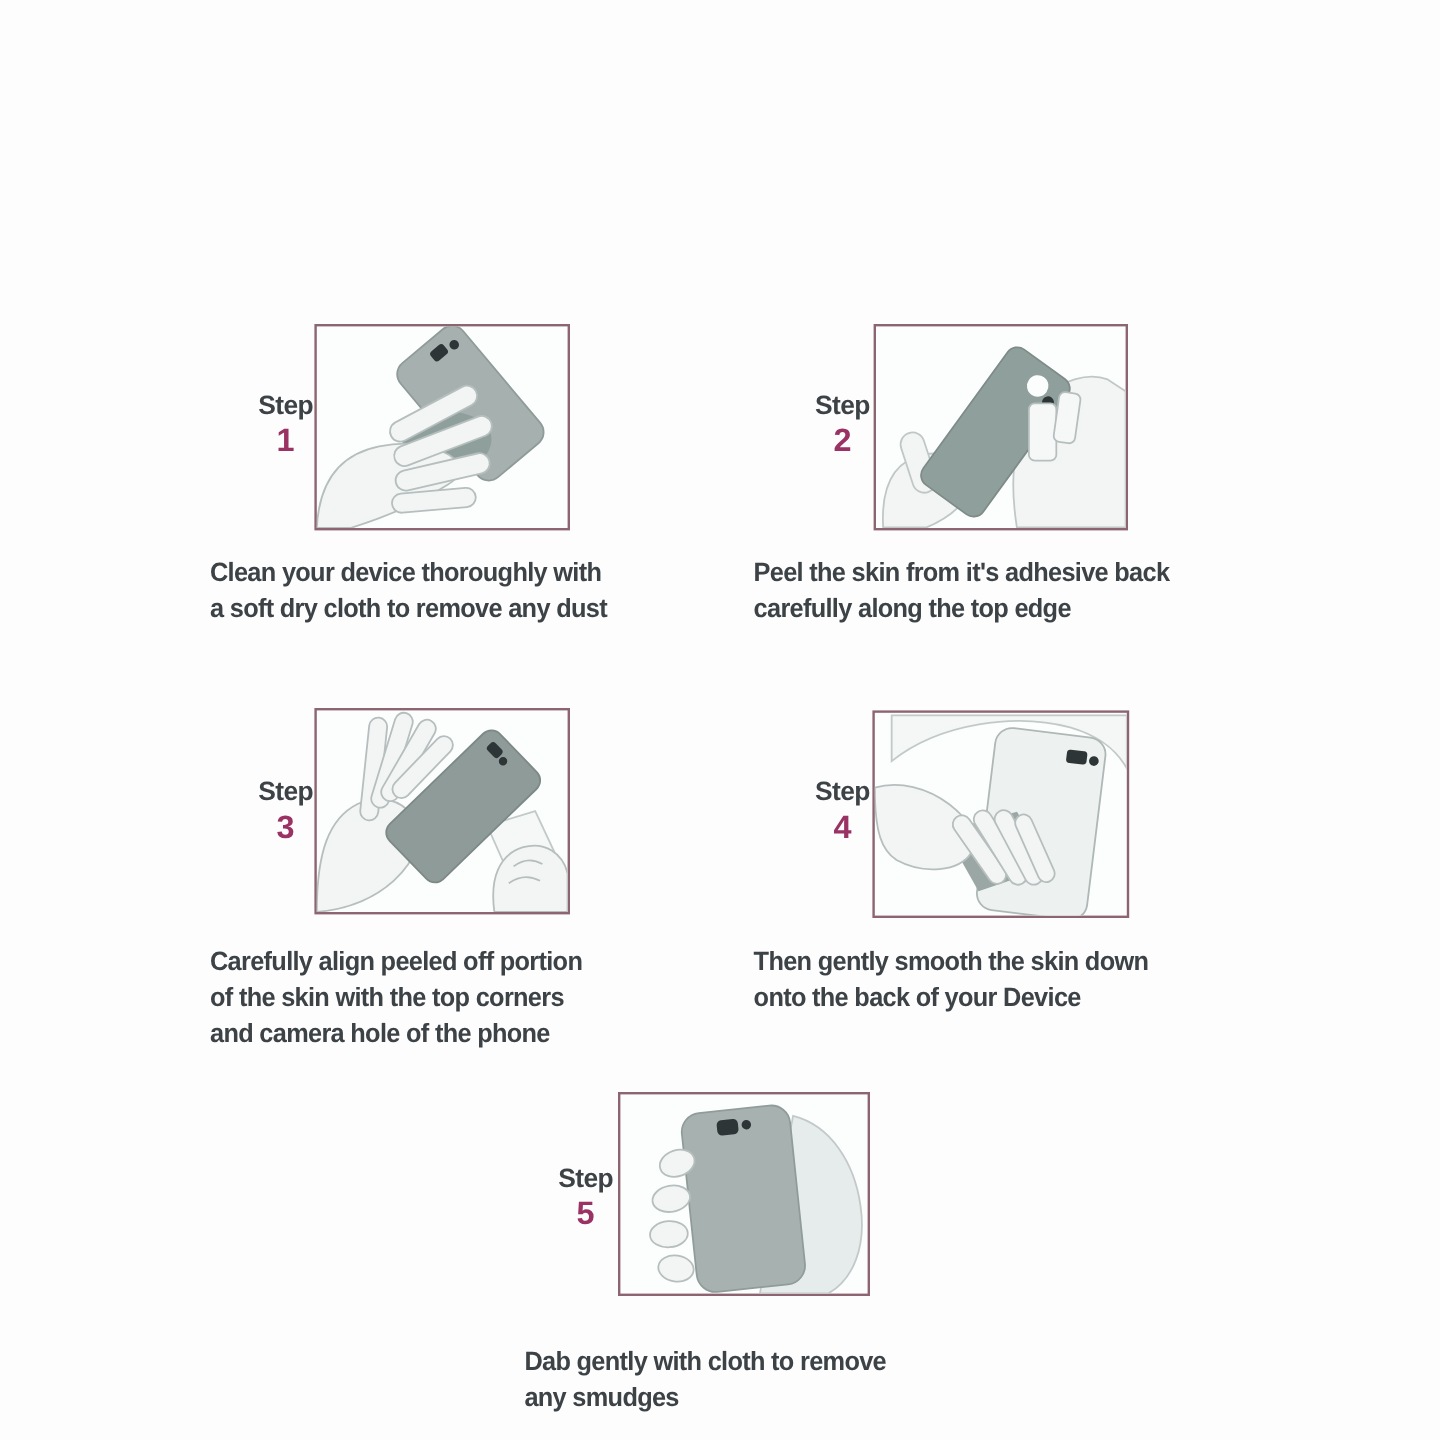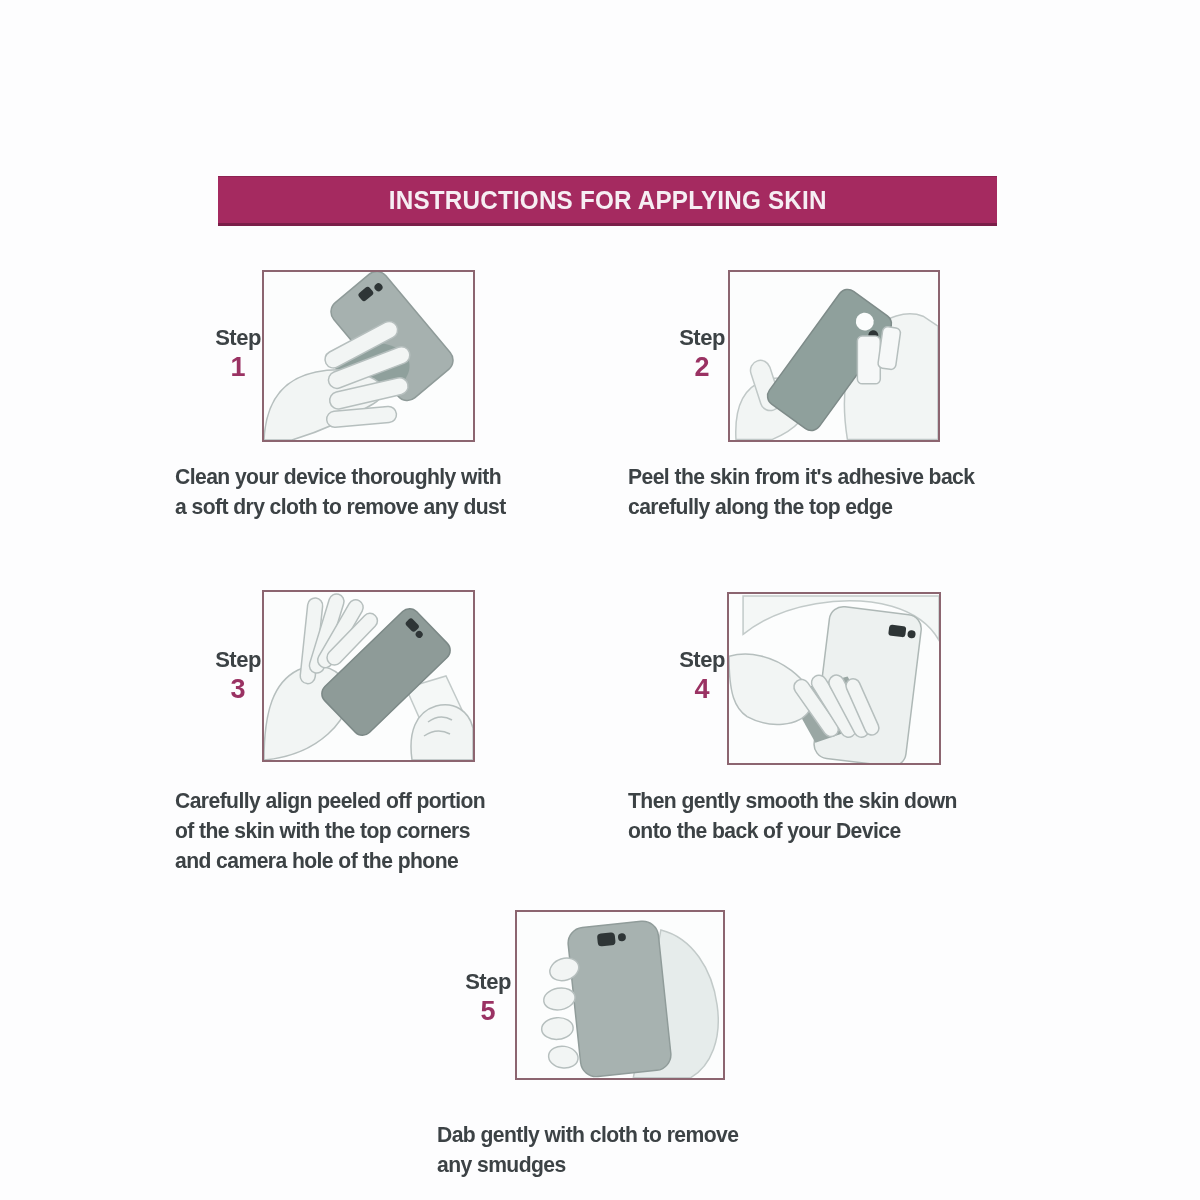--- a/index.html
+++ b/index.html
@@ -39,23 +39,20 @@
   #label-2{left:660px;top:326px;} #box-2{left:728px;top:270px;width:212px;height:172px;} #cap-2{left:628px;top:462px;}
   #label-3{left:196px;top:648px;} #box-3{left:262px;top:590px;width:213px;height:172px;} #cap-3{left:175px;top:786px;}
   #label-4{left:660px;top:648px;} #box-4{left:727px;top:592px;width:214px;height:173px;} #cap-4{left:628px;top:786px;}
   #label-5{left:446px;top:970px;} #box-5{left:515px;top:910px;width:210px;height:170px;} #cap-5{left:437px;top:1120px;}
 </style>
 </head>
 <body>
 
 <div class="page">
 
-  <div class="banner">
-    <div class="banner-title">INSTRUCTIONS FOR APPLYING SKIN</div>
-  </div>
 
   <div class="step-label" id="label-1">
     <div class="step-word">Step</div>
     <div class="step-num">1</div>
   </div>
   <div class="step-box" id="box-1">
     <svg viewBox="0 0 209 168">
       <g transform="translate(128,64) rotate(-40)">
         <rect x="-34" y="-62" width="68" height="124" rx="12" fill="#a6b1af" stroke="#8f9b99" stroke-width="1.5"></rect>
         <rect x="0" y="-54" width="14" height="10" rx="3" fill="#2e3536"></rect>

